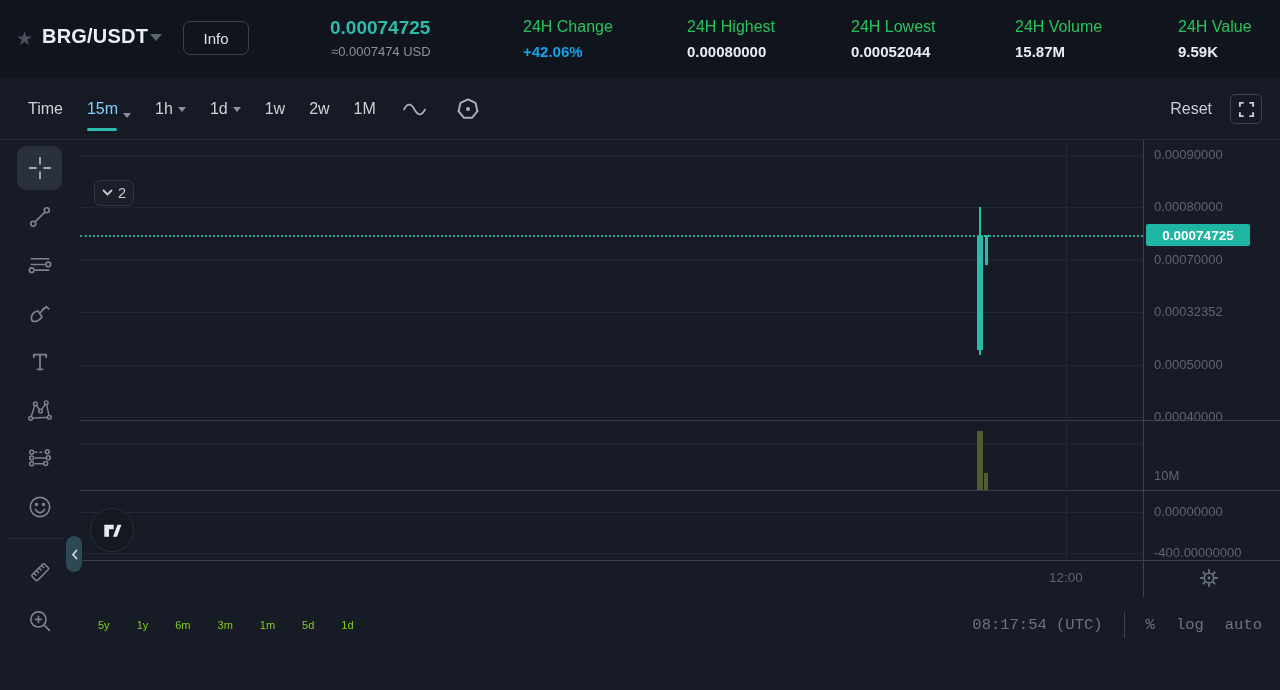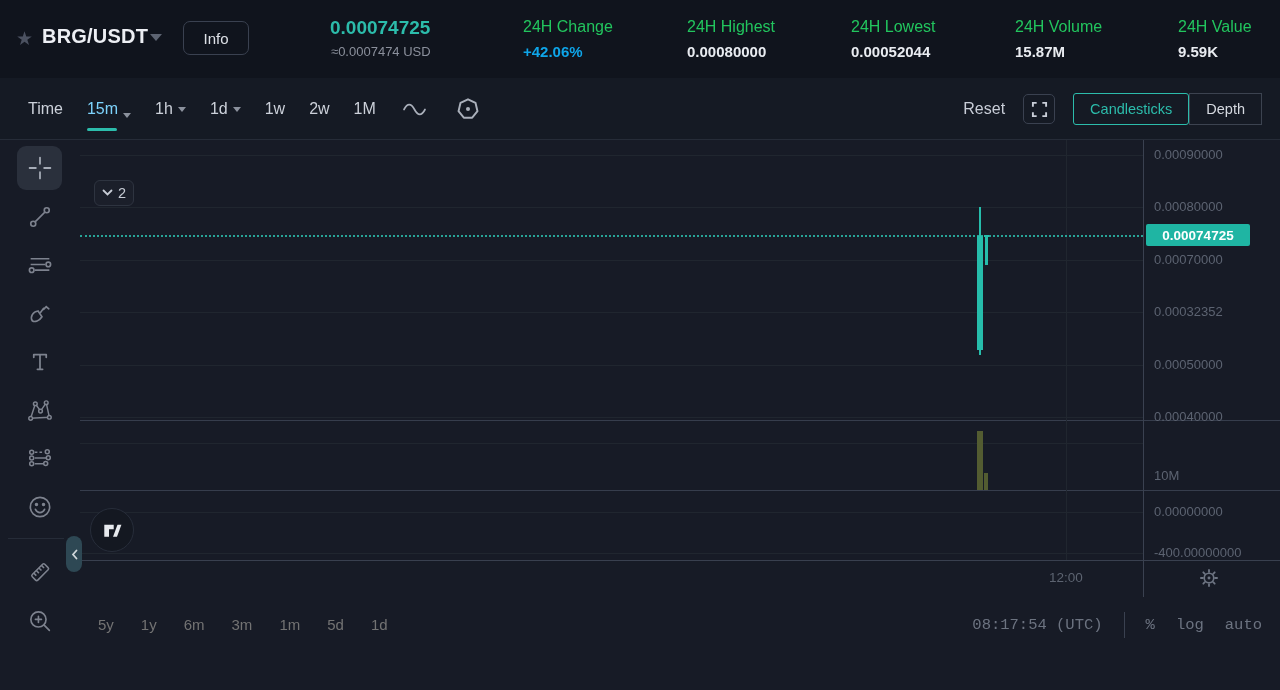--- a/index.html
+++ b/index.html
@@ -68,21 +68,21 @@
   .price-badge{ position:absolute; left:1146px; width:104px; height:22px; background:#1fb5a3; border-radius:2px;
     display:flex; align-items:center; justify-content:center; font-size:13.5px; font-weight:700; color:#fff; }
   .chart-main{ position:absolute; left:0; top:0; width:1280px; height:420px; overflow:hidden; }
   .time-row{ position:absolute; left:0; top:420px; width:1280px; height:37px; }
   .time-row-border{ position:absolute; left:80px; top:420px; width:1200px; height:1px; background:#39404f; }
   .x-tick{ position:absolute; left:1040px; top:10px; width:52px; text-align:center; font-size:13.5px; color:#5c6370; }
   .axis-gear{ position:absolute; left:1198px; top:7px; cursor:pointer; display:flex; }
   
   .bottom-row{ position:absolute; left:0; top:457px; width:1280px; height:55px; }
   .ranges{ position:absolute; left:98px; top:0; height:55px; display:flex; align-items:center; gap:27px; }
-  .range-item{ font-size:15px; color:#737373; cursor:pointer; }
+  .range-item{ font-size:11px; color:#84cc16; cursor:pointer; }
   .br-right{ position:absolute; right:18px; top:0; height:55px; display:flex; align-items:center; gap:21px;font-family:Liberation Mono, monospace; }
   .clock{ font-size:15.5px; color:#6c7380; cursor:pointer; }
   .vdiv{ width:1px; height:26px; background:#3a4150; }
   .scale-btn{ font-size:15.5px; color:#6c7380; cursor:pointer; }
   
   .footer{ position:absolute; left:0; top:652px; width:1280px; height:38px; background:#0b0e15; }
   .footer-tab{ position:absolute; left:28px; top:26px; font-size:17.5px; font-weight:700; color:#2cbcab; cursor:pointer; }
   svg{ display:block; }
 </style>
 </head>
@@ -162,24 +162,20 @@
         </svg>
       </div>
     </div>
     <div class="tb-right">
       <div class="reset">Reset</div>
       <div class="fs-btn">
         <svg width="17" height="17" viewBox="0 0 18 18">
           <path d="M2 6V2h4 M12 2h4v4 M16 12v4h-4 M6 16H2v-4" fill="none" stroke="#c9ced8" stroke-width="2"></path>
         </svg>
       </div>
-      <div class="type-group">
-          <div class="type-btn active">Candlesticks</div>
-          <div class="type-btn">Depth</div>
-        </div>
     </div>
   </div>
 
   <div class="widget">
     <div class="chart-main">
       <div id="grid-layer">
           <div class="gridline-h" style="left: 80px; width: 1063px; top: 15px;"></div>
           <div class="gridline-h" style="left: 80px; width: 1063px; top: 67.4px;"></div>
           <div class="gridline-h" style="left: 80px; width: 1063px; top: 119.8px;"></div>
           <div class="gridline-h" style="left: 80px; width: 1063px; top: 172.2px;"></div>

